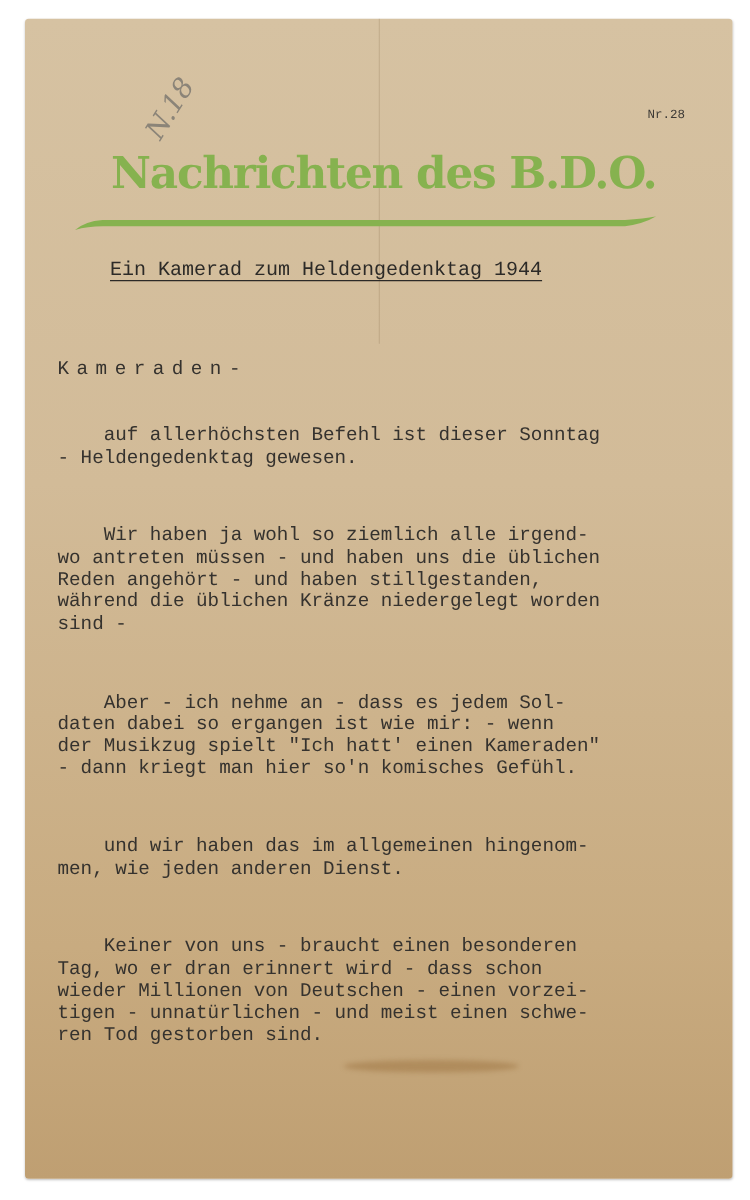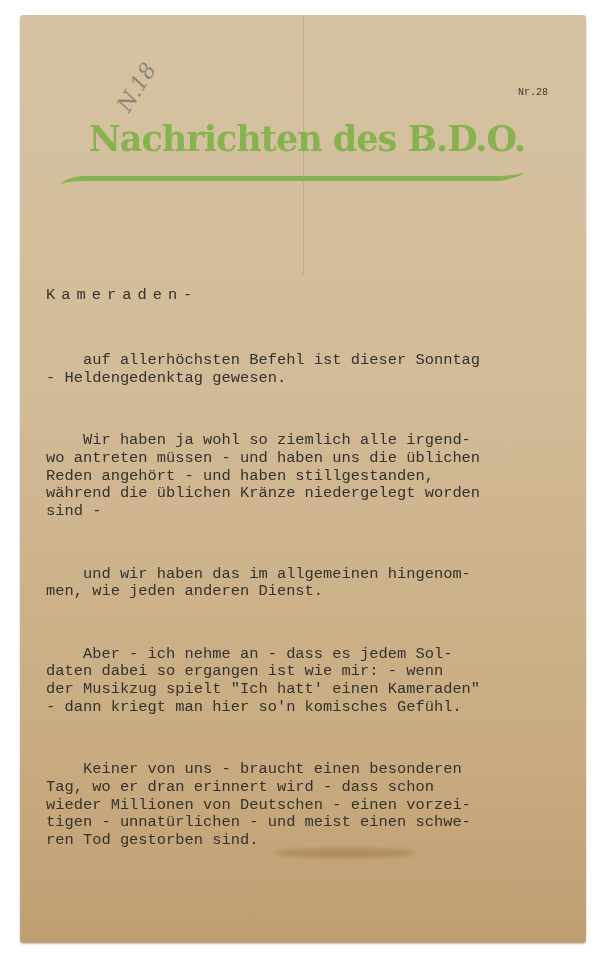--- a/index.html
+++ b/index.html
@@ -39,54 +39,55 @@
   .headline {
     position:absolute; left:68px; top:192px;
     font-family:"Liberation Mono", monospace; font-size:16px; color:#2c2a27;
     text-decoration:underline; text-underline-offset:4px;
   }
   .body {
     position:absolute; left:26px; top:237px; width:540px;
     font-family:"Liberation Mono", monospace; font-size:15.4px; line-height:17.6px;
     color:#35322e; white-space:pre;
   }
-  .salutation { letter-spacing:6px; margin-bottom:12px; }
+  .salutation { letter-spacing:6px; margin-bottom:0; }
   .para { margin-bottom:10px; }
   .stain {
     position:absolute; left:255px; top:833px; width:140px; height:10px;
     background:rgba(140,95,40,0.35); border-radius:50%; filter:blur(2px);
   }
 </style>
 </head>
 <body>
 
 <div class="paper">
   <div class="fold"></div>
   <div class="handnote">N.18</div>
   <div class="issue">Nr.28</div>
   <div class="masthead">Nachrichten des B.D.O.</div>
   <svg class="rule" viewBox="0 0 465 12" preserveAspectRatio="none">
     <path d="M0 11 Q 8 4 22 3 L 440 3 Q 455 2 465 0 Q 455 6 440 8 L 22 8 Q 10 8 0 11 Z" fill="#86b24f"></path>
   </svg>
+  <div class="headline">Ein Kamerad zum Heldengedenktag 1944</div>
 
   <div class="body">
     <div class="salutation">Kameraden-</div>
     <div class="para">    auf allerhöchsten Befehl ist dieser Sonntag
 - Heldengedenktag gewesen.</div>
     <div class="para">    Wir haben ja wohl so ziemlich alle irgend-
 wo antreten müssen - und haben uns die üblichen
 Reden angehört - und haben stillgestanden,
 während die üblichen Kränze niedergelegt worden
 sind -</div>
-    <div class="para">    und wir haben das im allgemeinen hingenom-
-men, wie jeden anderen Dienst.</div>
     <div class="para">    Aber - ich nehme an - dass es jedem Sol-
 daten dabei so ergangen ist wie mir: - wenn
 der Musikzug spielt "Ich hatt' einen Kameraden"
 - dann kriegt man hier so'n komisches Gefühl.</div>
+    <div class="para">    und wir haben das im allgemeinen hingenom-
+men, wie jeden anderen Dienst.</div>
     <div class="para">    Keiner von uns - braucht einen besonderen
 Tag, wo er dran erinnert wird - dass schon
 wieder Millionen von Deutschen - einen vorzei-
 tigen - unnatürlichen - und meist einen schwe-
 ren Tod gestorben sind.</div>
     
   </div>
   <div class="stain"></div>
 </div>
 

